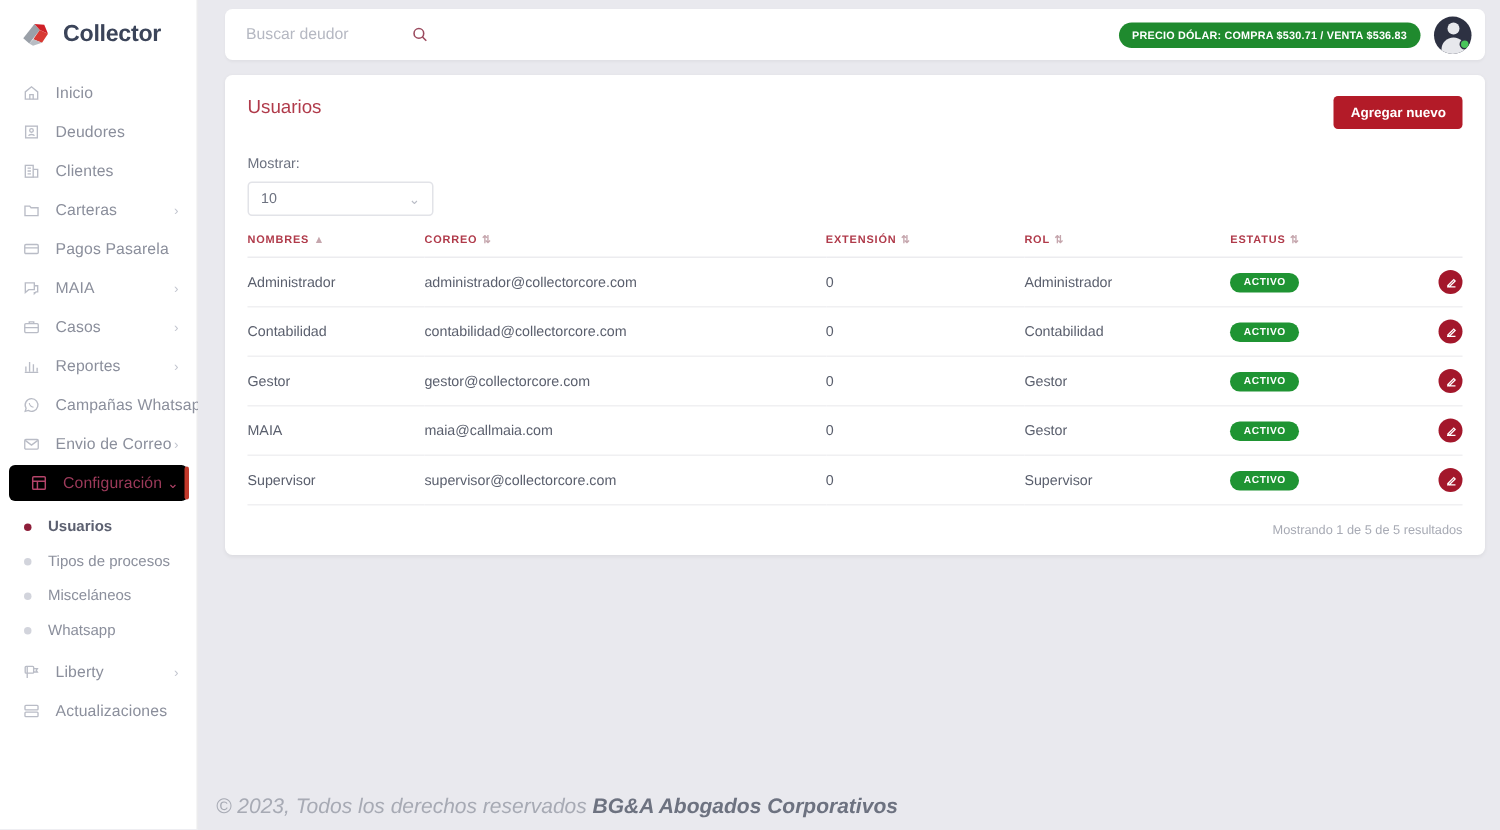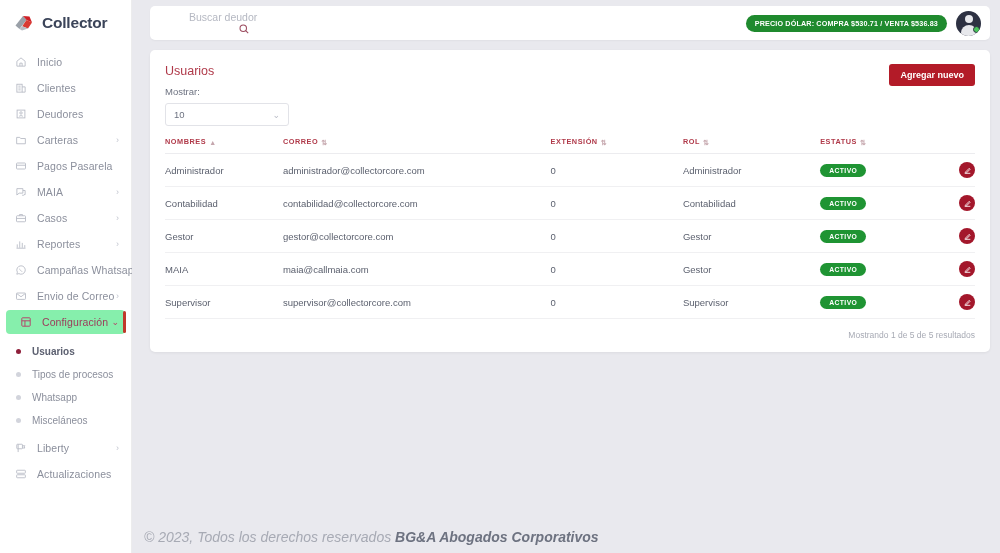--- a/index.html
+++ b/index.html
@@ -41,21 +41,21 @@
     display: flex; align-items: center; justify-content: center;
     color: #b9bcc6;
   }
   .nav-item .lbl {
     font-size: 10.5px; color: #8b8f9c; margin-left: 9px;
     white-space: nowrap; letter-spacing: 0.1px;
   }
   .nav-item .chev {
     margin-left: auto; color: #c2c5cf; font-size: 9px; line-height: 1;
   }
-  .nav-item.active { background: #86efac; padding-left: 12px; }
+  .nav-item.active { background: #000000; padding-left: 12px; }
   .nav-item.active .lbl { color: #9c3a5a; }
   .nav-item.active .ico { color: #b4446a; }
   .nav-item.active .chev { color: #b4446a; }
   .active-bar {
     position: absolute; right: -1px; width: 3px; height: 22px;
     background: #c0392b; border-radius: 2px;
   }
   .subnav { padding: 4px 0 4px 0; }
   .sub-item {
     display: flex; align-items: center; height: 22px;
@@ -80,21 +80,21 @@
     display: flex; align-items: center; padding: 0 0 0 0;
     flex: 0 0 42px;
   }
   .topbar-inner {
     margin: 4px 10px 0 18px; height: 34px; width: 100%;
     background: #fff; border-radius: 5px;
     display: flex; align-items: center;
     box-shadow: 0 1px 2px rgba(0,0,0,0.04);
     padding: 0 9px 0 14px;
   }
-  .search-wrap { display: flex; align-items: center; width: 160px; flex-direction: column; }
+  .search-wrap { display: flex; align-items: center; width: 160px; }
   .search-input {
     border: none; outline: none; font-size: 10.5px; color: #52576a;
     font-family: "Liberation Sans", sans-serif; width: 110px; background: transparent;
   }
   .search-input::placeholder { color: #b5b8c2; }
   .search-btn { color: #9b4a5e; display:flex; align-items:center; cursor:pointer; }
   .top-right { margin-left: auto; display: flex; align-items: center; gap: 9px; }
   .price-badge {
     background: #1f8a2e; color: #fff;
     font-size: 7.2px; font-weight: bold; letter-spacing: 0.15px;
@@ -126,21 +126,21 @@
     box-shadow: 0 1px 3px rgba(0,0,0,0.06);
   }
   .card-head { display: flex; align-items: flex-start; }
   .card-title { font-size: 12.5px; color: #b03a4a; font-weight: normal; }
   .btn-primary {
     margin-left: auto; background: #b31b28; color: #fff;
     font-size: 9px; font-weight: bold; border: none; border-radius: 3px;
     padding: 6px 11px; cursor: pointer;
     font-family: "Liberation Sans", sans-serif;
   }
-  .controls { display: flex; align-items: flex-start; margin-top: 0; }
+  .controls { display: flex; align-items: flex-start; margin-top: 18px; }
   .show-block { display: flex; flex-direction: column; }
   .show-label { font-size: 9.5px; color: #6d7280; margin-bottom: 6px; }
   .select-box {
     width: 124px; height: 23px; border: 1px solid #e2e3e8; border-radius: 3px;
     display: flex; align-items: center; padding: 0 8px;
     font-size: 9.5px; color: #6d7280; cursor: pointer; background: #fff;
   }
   .select-box .caret { margin-left: auto; color: #b9bcc6; font-size: 9px; }
   .table-search {
     margin-left: auto; width: 262px; height: 23px;
@@ -221,37 +221,37 @@
             <path d="M2.5 7 L8 2.5 L13.5 7 V13.5 H2.5 Z"></path>
               <path d="M6.5 13.5 V9.5 H9.5 V13.5"></path>
           </svg>
         </span>
         <span class="lbl">Inicio</span>
       </div>
 
       <div class="nav-item">
         <span class="ico">
           <svg width="12" height="12" viewBox="0 0 16 16" fill="none" stroke="currentColor" stroke-width="1.2">
+            <rect x="2.8" y="2.8" width="10.4" height="10.4"></rect>
+              <circle cx="8" cy="6.6" r="1.6"></circle>
+              <path d="M5.4 11.4c.6-1.6 4.6-1.6 5.2 0"></path>
+          </svg>
+        </span>
+        <span class="lbl">Deudores</span>
+      </div>
+
+      <div class="nav-item">
+        <span class="ico">
+          <svg width="12" height="12" viewBox="0 0 16 16" fill="none" stroke="currentColor" stroke-width="1.2">
             <rect x="2.5" y="3" width="7" height="10.5"></rect>
               <path d="M9.5 6.5 H13.5 V13.5 H9.5"></path>
               <path d="M4.5 5.5h3M4.5 8h3M4.5 10.5h3"></path>
           </svg>
         </span>
         <span class="lbl">Clientes</span>
-      </div>
-
-      <div class="nav-item">
-        <span class="ico">
-          <svg width="12" height="12" viewBox="0 0 16 16" fill="none" stroke="currentColor" stroke-width="1.2">
-            <rect x="2.8" y="2.8" width="10.4" height="10.4"></rect>
-              <circle cx="8" cy="6.6" r="1.6"></circle>
-              <path d="M5.4 11.4c.6-1.6 4.6-1.6 5.2 0"></path>
-          </svg>
-        </span>
-        <span class="lbl">Deudores</span>
       </div>
 
       <div class="nav-item">
         <span class="ico">
           <svg width="12" height="12" viewBox="0 0 16 16" fill="none" stroke="currentColor" stroke-width="1.2">
             <path d="M2.2 4.5h4.2l1.2 1.5h6.2v7H2.2z"></path>
           </svg>
         </span>
         <span class="lbl">Carteras</span>
         <span class="chev">›</span>
@@ -338,25 +338,25 @@
         <div class="sub-item active">
           <span class="sub-dot"></span>
           <span class="lbl">Usuarios</span>
         </div>
         <div class="sub-item">
           <span class="sub-dot"></span>
           <span class="lbl">Tipos de procesos</span>
         </div>
         <div class="sub-item">
           <span class="sub-dot"></span>
-          <span class="lbl">Whatsapp</span>
+          <span class="lbl">Misceláneos</span>
         </div>
         <div class="sub-item">
           <span class="sub-dot"></span>
-          <span class="lbl">Misceláneos</span>
+          <span class="lbl">Whatsapp</span>
         </div>
       </div>
 
       <div class="nav-item">
         <span class="ico">
           <svg width="12" height="12" viewBox="0 0 16 16" fill="none" stroke="currentColor" stroke-width="1.2">
             <rect x="2.4" y="3" width="7.5" height="6" rx="0.8"></rect>
               <path d="M4.2 13.4V3M9.9 5h3.3l-1 1.5 1 1.5H9.9"></path>
           </svg>
         </span>

